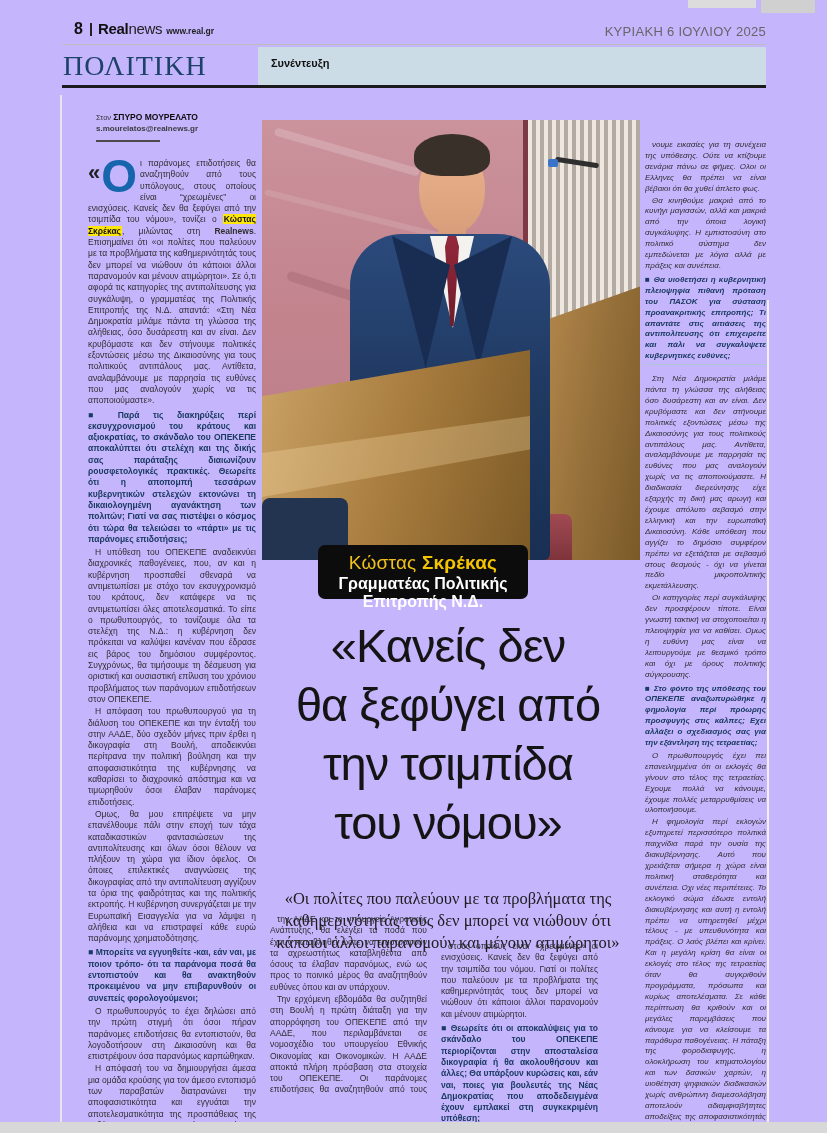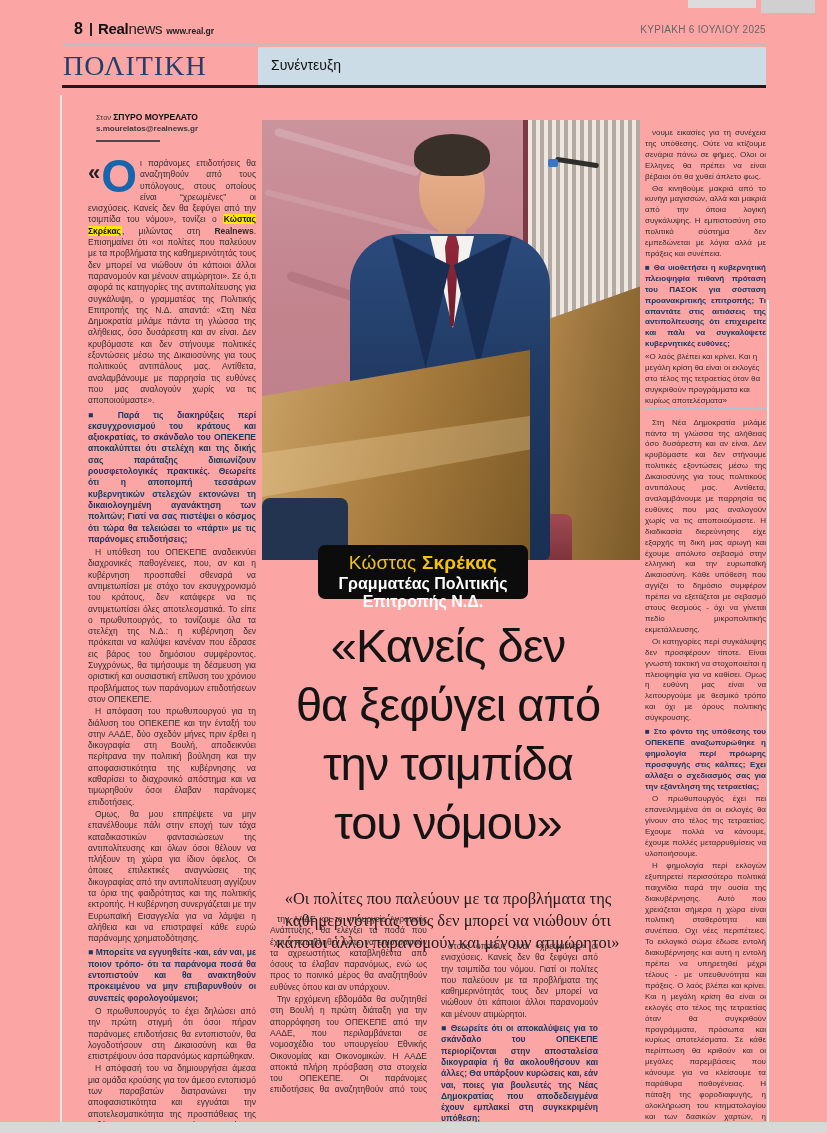--- a/index.html
+++ b/index.html
@@ -1,44 +1,44 @@
 <!DOCTYPE html>
 <html><head>
 <meta charset="utf-8">
 <style>
   html,body{margin:0;padding:0;background:#fff;}
-  .sheet{position:relative;width:827px;height:1133px;background:#fca5a5;overflow:hidden;
+  .sheet{position:relative;width:827px;height:1133px;background:#c4b5fd;overflow:hidden;
          font-family:"Liberation Sans","DejaVu Sans",sans-serif;color:#222;}
   .abs{position:absolute;}
 
   
   .art1{left:688px;top:0;width:68px;height:8px;background:#dcdcdc;}
   .art2{left:761px;top:0;width:54px;height:13px;background:#d0d0d0;}
   .edgeL{left:60px;top:95px;width:2px;height:1028px;background:#e6e6e6;}
   .edgeR{left:767px;top:300px;width:2px;height:823px;background:#efefef;}
   .bottomstrip{left:0;top:1122px;width:827px;height:11px;background:#d8d8d8;}
 
   
   .masthead{left:74px;top:20px;font-size:15px;color:#111;}
   .pagenum{font-weight:700;font-size:16px;}
   .pipe{display:inline-block;width:2px;height:13px;background:#222;margin:0 6px -2px 7px;}
   .brandb{font-weight:700;letter-spacing:-0.3px;}
   .brandl{font-weight:400;letter-spacing:-0.3px;color:#222;}
   .site{font-size:8.5px;font-weight:700;margin-left:4px;color:#222;}
-  .date{left:0;top:24px;width:766px;text-align:right;font-size:10px;color:#666;letter-spacing:.3px;}
+  .date{left:0;top:24px;width:766px;text-align:right;font-size:13px;color:#666;letter-spacing:.3px;}
   .greyrule{left:62px;top:44px;width:704px;height:1px;background:#bdbdbd;}
   .section{left:63px;top:50px;font-family:"Liberation Serif","DejaVu Serif",serif;
            font-size:28px;color:#1d4169;letter-spacing:1px;}
   .band{left:258px;top:47px;width:508px;height:38px;background:#ccdce6;}
-  .band span{display:inline-block;margin:10px 0 0 13px;font-size:14px;font-weight:400;color:#101010;}
+  .band span{display:inline-block;margin:10px 0 0 13px;font-size:11px;font-weight:700;color:#101010;}
   .blackrule{left:62px;top:85px;width:704px;height:3px;background:#1b1b1b;}
 
   
   .colL{left:88px;top:112px;width:168px;height:1010px;overflow:hidden;}
-  .colR{left:645px;top:128px;width:121px;height:994px;overflow:hidden;}
+  .colR{left:645px;top:140px;width:121px;height:994px;overflow:hidden;font-style:italic;}
   .bcol1{left:270px;top:914px;width:157px;height:182px;overflow:hidden;}
   .bcol2{left:441px;top:941px;width:157px;height:182px;overflow:hidden;}
 
   .byline{font-size:7.5px;color:#333;margin-left:8px;}
   .byline b{font-size:8.5px;color:#0d0d0d;}
   .email{font-size:8px;font-weight:700;color:#3c3c3c;margin-top:2px;}
   .byrule{width:64px;height:2px;background:#4a4a4a;margin-top:7px;}
 
   .bodytext p{margin:0 0 1px;font-size:8.5px;line-height:11.3px;color:#2e2e2e;text-align:justify;}
   .colR p{font-size:8px;line-height:10.9px;}
@@ -172,21 +172,20 @@
   <div class="abs bcol2 bodytext">
     <p class="a">στους οποίους είναι «χρεωμένες» οι ενισχύσεις. Κανείς δεν θα ξεφύγει από την τσιμπίδα του νόμου. Γιατί οι πολίτες που παλεύουν με τα προβλήματα της καθημερινότητάς τους δεν μπορεί να νιώθουν ότι κάποιοι άλλοι παρανομούν και μένουν ατιμώρητοι.</p>
     <p class="q">■ Θεωρείτε ότι οι αποκαλύψεις για το σκάνδαλο του ΟΠΕΚΕΠΕ περιορίζονται στην αποσταλείσα δικογραφία ή θα ακολουθήσουν και άλλες; Θα υπάρξουν κυρώσεις και, εάν ναι, ποιες για βουλευτές της Νέας Δημοκρατίας που αποδεδειγμένα έχουν εμπλακεί στη συγκεκριμένη υπόθεση;</p>
 
   </div>
 
   <div class="abs colR bodytext">
     <p class="a">νουμε εικασίες για τη συνέχεια της υπόθεσης. Ούτε να κτίζουμε σενάρια πάνω σε φήμες. Ολοι οι Ελληνες θα πρέπει να είναι βέβαιοι ότι θα χυθεί άπλετο φως.</p>
     <p class="a">Θα κινηθούμε μακριά από το κυνήγι μαγισσών, αλλά και μακριά από την όποια λογική συγκάλυψης. Η εμπιστοσύνη στο πολιτικό σύστημα δεν εμπεδώνεται με λόγια αλλά με πράξεις και συνέπεια.</p>
     <p class="q">■ Θα υιοθετήσει η κυβερνητική πλειοψηφία πιθανή πρόταση του ΠΑΣΟΚ για σύσταση προανακριτικής επιτροπής; Τι απαντάτε στις αιτιάσεις της αντιπολίτευσης ότι επιχειρείτε και πάλι να συγκαλύψετε κυβερνητικές ευθύνες;</p>
-    <p class="pullquote">«Ο λαός βλέπει και κρίνει. Και η μεγάλη κρίση θα είναι οι εκλογές στο τέλος της τετραετίας όταν θα συγκριθούν προγράμματα και κυρίως αποτελέσματα»</p>
     <div class="pqdivider"></div>
     <p class="a">Στη Νέα Δημοκρατία μιλάμε πάντα τη γλώσσα της αλήθειας όσο δυσάρεστη και αν είναι. Δεν κρυβόμαστε και δεν στήνουμε πολιτικές εξοντώσεις μέσω της Δικαιοσύνης για τους πολιτικούς αντιπάλους μας. Αντίθετα, αναλαμβάνουμε με παρρησία τις ευθύνες που μας αναλογούν χωρίς να τις αποποιούμαστε. Η διαδικασία διερεύνησης είχε εξαρχής τη δική μας αρωγή και έχουμε απόλυτο σεβασμό στην ελληνική και την ευρωπαϊκή Δικαιοσύνη. Κάθε υπόθεση που αγγίζει το δημόσιο συμφέρον πρέπει να εξετάζεται με σεβασμό στους θεσμούς - όχι να γίνεται πεδίο μικροπολιτικής εκμετάλλευσης.</p>
     <p class="a">Οι κατηγορίες περί συγκάλυψης δεν προσφέρουν τίποτε. Είναι γνωστή τακτική να στοχοποιείται η πλειοψηφία για να καθίσει. Ομως η ευθύνη μας είναι να λειτουργούμε με θεσμικό τρόπο και όχι με όρους πολιτικής σύγκρουσης.</p>
     <p class="q">■ Στο φόντο της υπόθεσης του ΟΠΕΚΕΠΕ αναζωπυρώθηκε η φημολογία περί πρόωρης προσφυγής στις κάλπες; Εχει αλλάξει ο σχεδιασμός σας για την εξάντληση της τετραετίας;</p>
     <p class="a">Ο πρωθυπουργός έχει πει επανειλημμένα ότι οι εκλογές θα γίνουν στο τέλος της τετραετίας. Εχουμε πολλά να κάνουμε, έχουμε πολλές μεταρρυθμίσεις να υλοποιήσουμε.</p>
     <p class="a">Η φημολογία περί εκλογών εξυπηρετεί περισσότερο πολιτικά παιχνίδια παρά την ουσία της διακυβέρνησης. Αυτό που χρειάζεται σήμερα η χώρα είναι πολιτική σταθερότητα και συνέπεια. Οχι νέες περιπέτειες. Το εκλογικό σώμα έδωσε εντολή διακυβέρνησης και αυτή η εντολή πρέπει να υπηρετηθεί μέχρι τέλους - με υπευθυνότητα και πράξεις. Ο λαός βλέπει και κρίνει. Και η μεγάλη κρίση θα είναι οι εκλογές στο τέλος της τετραετίας όταν θα συγκριθούν προγράμματα, πρόσωπα και κυρίως αποτελέσματα. Σε κάθε περίπτωση θα κριθούν και οι μεγάλες παρεμβάσεις που κάνουμε για να κλείσουμε τα παράθυρα παθογένειας. Η πάταξη της φοροδιαφυγής, η ολοκλήρωση του κτηματολογίου και των δασικών χαρτών, η υιοθέτηση ψηφιακών διαδικασιών χωρίς ανθρώπινη διαμεσολάβηση αποτελούν αδιαμφισβήτητες αποδείξεις της αποφασιστικότητάς μας να αφήσουμε το κακό παρελθόν της χώρας πίσω μας το συντομότερο δυνατό, χωρίς να παραγνωρίζουμε ούτε τις δυσκολίες ούτε τις αντιστάσεις, ούτε τα βήματα που απομένουν για να ολοκληρωθεί αυτή η προσπάθεια.</p>
   </div>
 
   <div class="abs bottomstrip"></div>
 </div>

